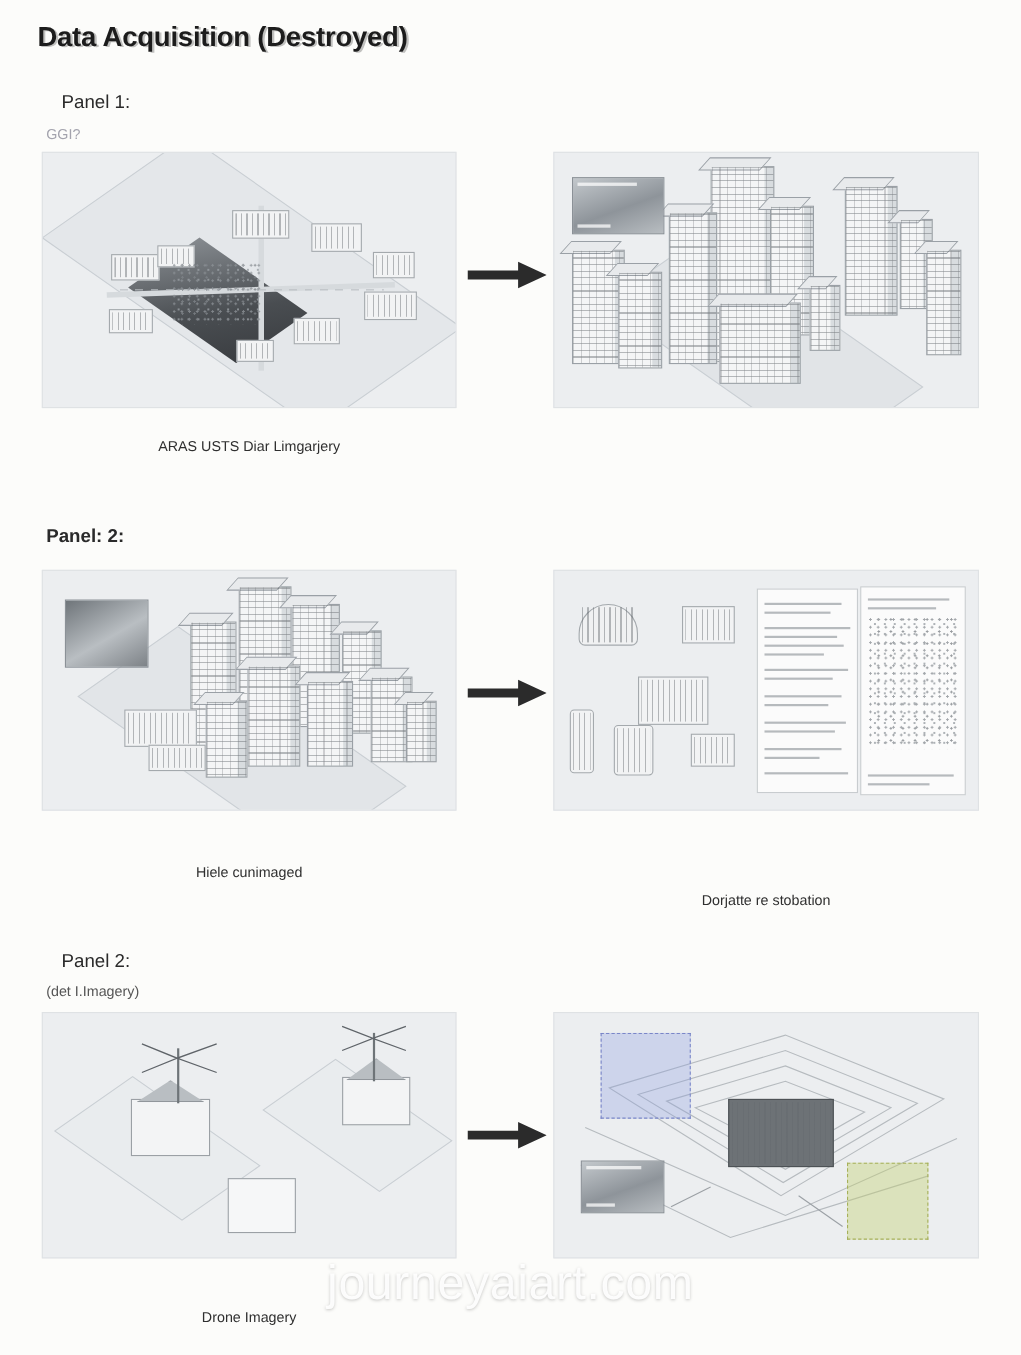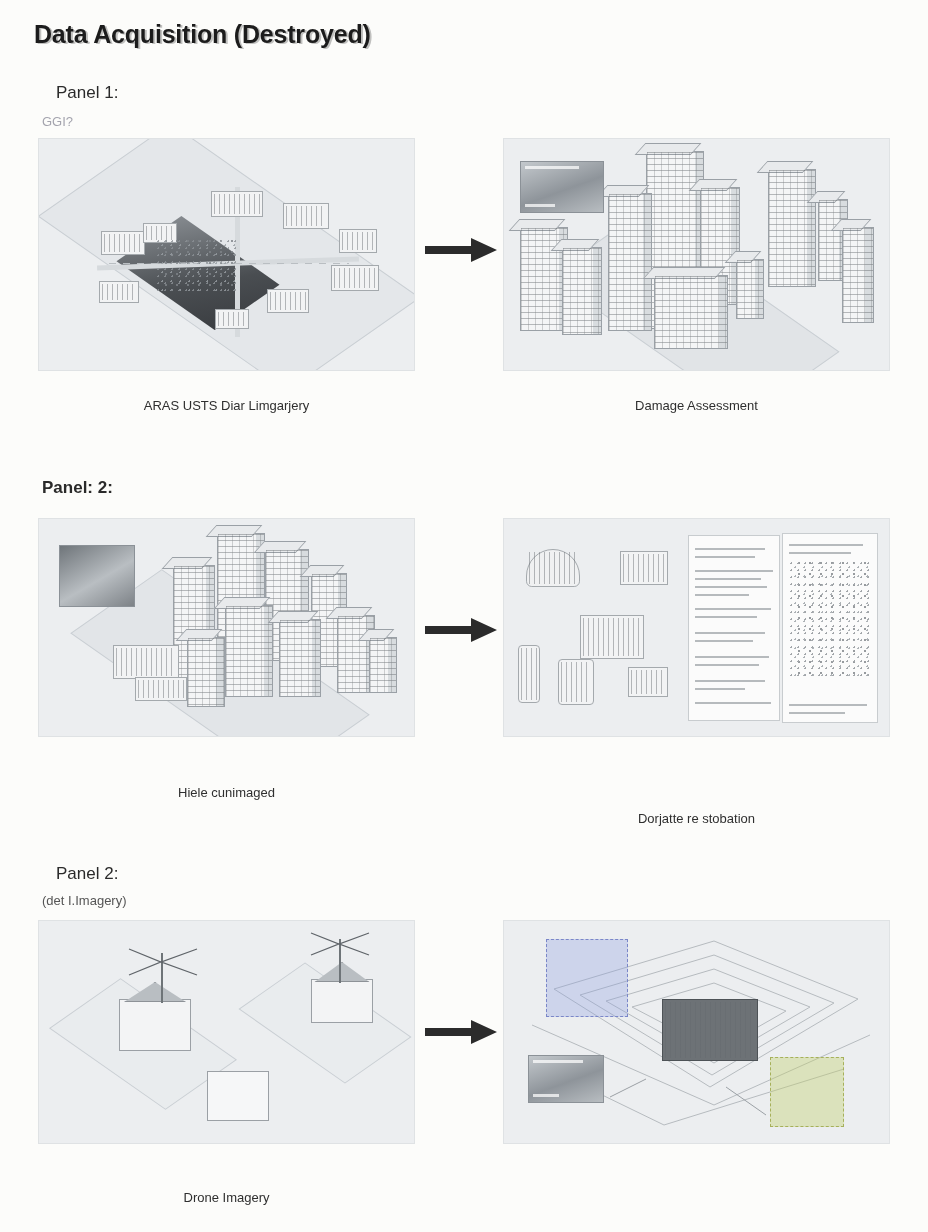--- a/index.html
+++ b/index.html
@@ -255,21 +255,20 @@
         </div>
 
       <div class="thumb" style="left:16px; top:22px; width:84px; height:52px;">
         <div class="bar" style="top:4px; width:54px;"></div>
         <div class="bar" style="top:42px; width:30px;"></div>
       </div>
     </div>
   </div>
 
   <div class="caption" style="left:38px; top:398px; width:377px;">ARAS USTS Diar Limgarjery</div>
-  <div class="caption" style="left:503px; top:398px; width:387px;">Damage Assessment</div>
 
   <div class="panel-label bold" style="left:42px; top:478px;">Panel: 2:</div>
 
   <div class="imgbox" style="left:38px; top:518px; width:377px; height:219px;">
     <div class="scene">
       <div class="ground" style="left:56px; top:100px; width:250px; height:110px; background:#e2e5e8;"></div>
 
       <div class="bldg" style="left:178px; top:14px; width:48px; height:126px;">
           <div class="roof"></div>
         </div>
@@ -402,13 +401,14 @@
       <div class="cube olive" style="left:266px; top:136px; width:74px; height:70px;"></div>
       <div class="thumb" style="left:24px; top:134px; width:76px; height:48px;">
         <div class="bar" style="top:4px; width:50px;"></div>
         <div class="bar" style="top:38px; width:26px;"></div>
       </div>
     </div>
   </div>
 
   <div class="caption" style="left:38px; top:1190px; width:377px;">Drone Imagery</div>
 
+  <div class="wm">journeyaiart.com</div>
 </div>
 
 </body></html>

